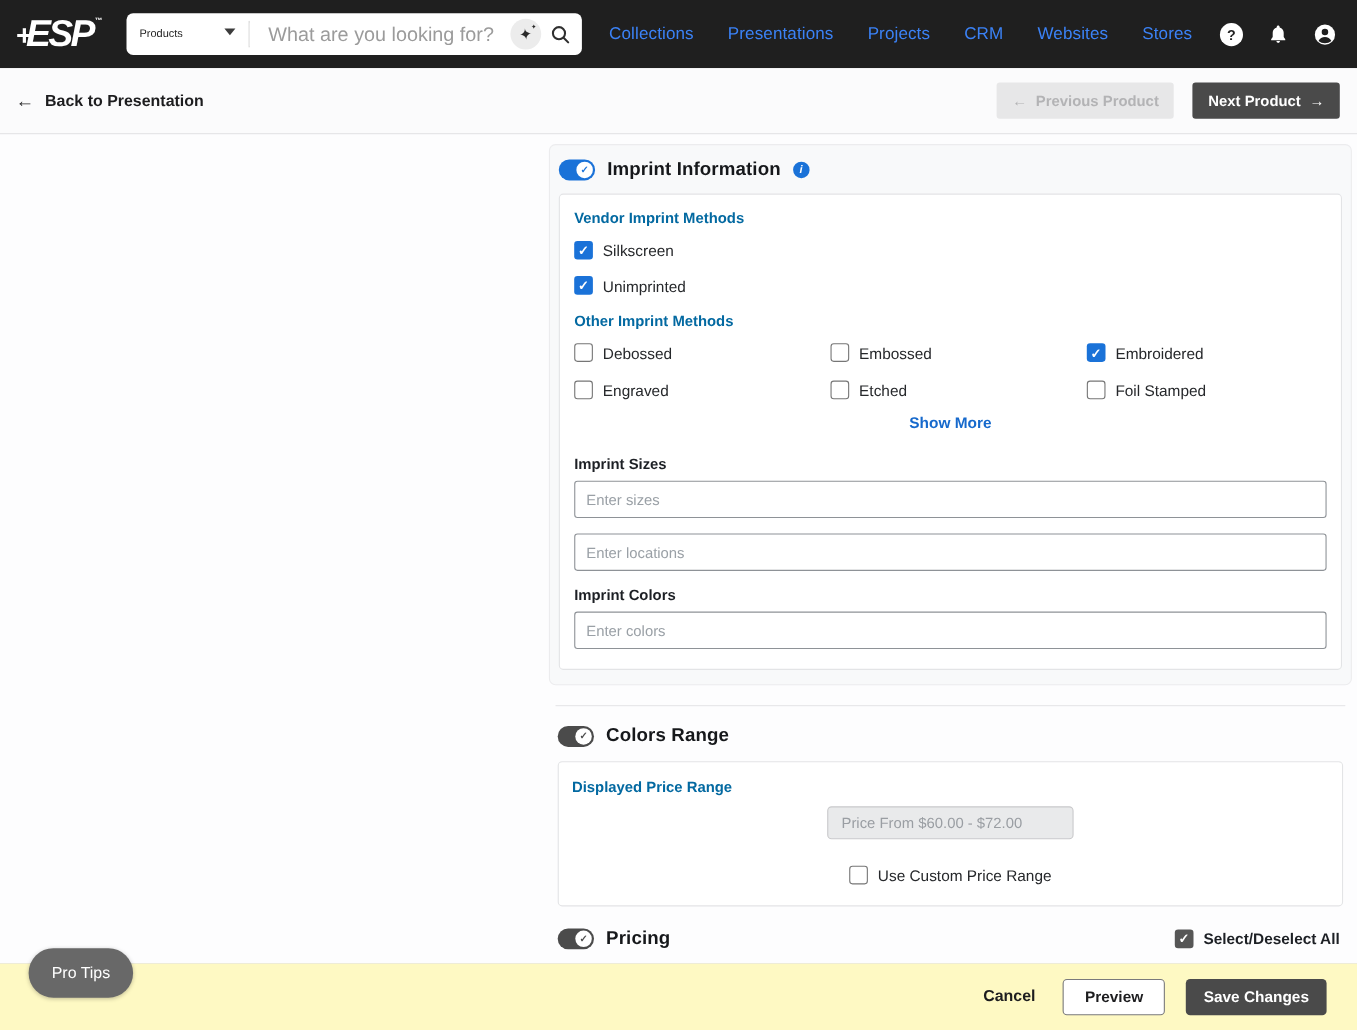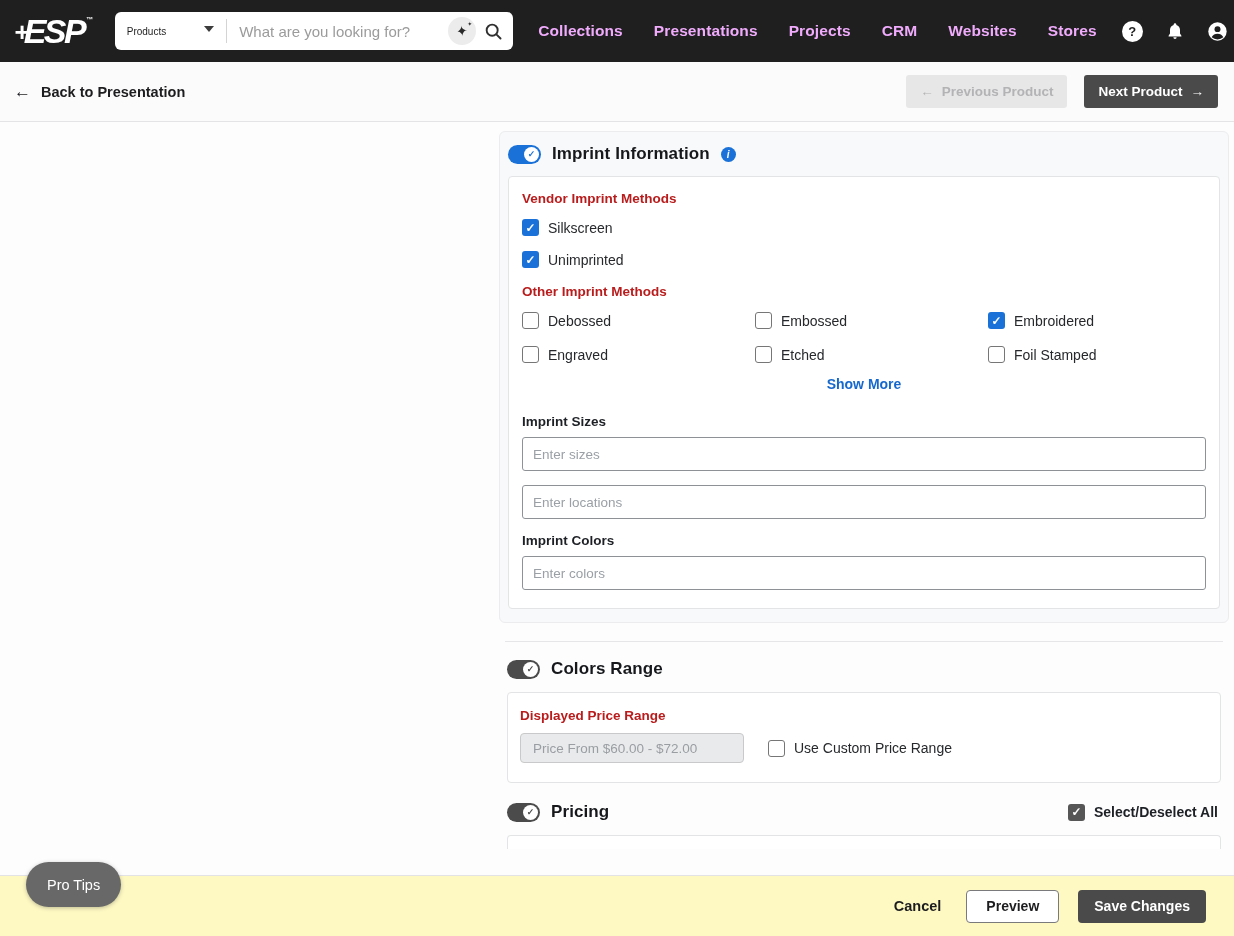--- a/index.html
+++ b/index.html
@@ -8,28 +8,28 @@
 
   
   .header { height:62px; background:#1f1f1f; display:flex; align-items:center; padding:0 18px 0 14px; }
   .logo { color:#fff; font-size:34px; font-weight:800; font-style:italic; letter-spacing:-2.5px; display:flex; align-items:flex-start; line-height:1; }
   .logo .plus { font-size:26px; margin-right:-3px; position:relative; top:5px; font-weight:800; }
   .logo .tm { font-size:7px; font-style:normal; position:relative; top:2px; left:2px; }
   .searchbar { margin-left:26px; width:414px; height:38px; background:#fff; border-radius:6px; display:flex; align-items:center; padding:0 10px 0 0; }
   .search-cat { display:flex; align-items:flex-start; gap:38px; padding:0 12px; font-size:10px; color:#1f1f1f; cursor:pointer; }
   .search-caret { width:0; height:0; border-left:5px solid transparent; border-right:5px solid transparent; border-top:6px solid #3c3c3c; }
   .search-divider { width:1px; height:24px; background:#d4d4d4; }
-  .search-input { flex:1; border:none; outline:none; font-size:15px; padding:0 10px 0 12px; font-family:"Liberation Sans", sans-serif; color:#333; min-width:0; }
+  .search-input { flex:1; border:none; outline:none; font-size:18px; padding:0 10px 0 12px; font-family:"Liberation Sans", sans-serif; color:#333; min-width:0;text-align:center; }
   .search-input::placeholder { color:#9b9b9b; }
   .sparkle-btn { width:28px; height:28px; border-radius:50%; background:#ececec; display:flex; align-items:center; justify-content:center; margin-right:8px; cursor:pointer; flex:none; position:relative; }
   .sparkle-btn .big { font-size:14px; color:#2a2a2a; transform:rotate(-8deg); line-height:1; }
   .sparkle-btn .small { position:absolute; top:3px; right:4px; font-size:6px; color:#2a2a2a; }
   .search-glass { flex:none; cursor:pointer; display:flex; }
   .topnav { display:flex; align-items:center; gap:31px; margin-left:25px; }
-  .topnav a { color:#f0abfc; font-size:15.5px; font-weight:700; text-decoration:none; letter-spacing:.1px; cursor:pointer; }
+  .topnav a { color:#3b82f6; font-size:15.5px; font-weight:400; text-decoration:none; letter-spacing:.1px; cursor:pointer; }
   .top-icons { display:flex; align-items:center; gap:22px; margin-left:25px; }
   .help-icon { width:21px; height:21px; border-radius:50%; background:#fff; color:#1f1f1f; font-size:13px; font-weight:800; display:flex; align-items:center; justify-content:center; cursor:pointer; }
   .icon-btn { cursor:pointer; display:flex; }
 
   
   .toolbar { height:60px; background:#fbfbfc; border-bottom:1px solid #e4e4e6; display:flex; align-items:center; justify-content:space-between; padding:0 16px 0 14px; }
   .back-link { display:flex; align-items:center; gap:10px; font-size:14.5px; font-weight:700; color:#1d1d1f; cursor:pointer; }
   .back-arrow { font-size:17px; font-weight:400; }
   .toolbar-btns { display:flex; align-items:center; gap:17px; }
   .btn { height:33px; border:none; border-radius:3px; font-family:"Liberation Sans", sans-serif; font-size:13.5px; font-weight:700; display:flex; align-items:center; gap:8px; padding:0 14px; cursor:pointer; }
@@ -45,21 +45,21 @@
   .sec-title { font-size:17px; font-weight:800; color:#16181b; letter-spacing:.1px; }
   .info-icon { width:15px; height:15px; border-radius:50%; background:#1a72d8; color:#fff; font-size:10px; font-weight:800; font-style:italic; display:flex; align-items:center; justify-content:center; cursor:pointer; }
 
   .toggle { width:33px; height:19px; border-radius:10px; position:relative; cursor:pointer; flex:none; }
   .toggle .knob { position:absolute; right:2px; top:2px; width:15px; height:15px; border-radius:50%; background:#fff; display:flex; align-items:center; justify-content:center; font-size:9px; font-weight:700; }
   .toggle.blue { background:#1a72d8; } .toggle.blue .knob { color:#1a72d8; }
   .toggle.dark { background:#4b4b4b; } .toggle.dark .knob { color:#4b4b4b; }
 
   .card { background:#fff; border:1px solid #e3e4e6; border-radius:4px; padding:14px 13px 16px 13px; margin-top:12px; }
 
-  .group-label { font-size:13.5px; font-weight:700; color:#b91c1c; margin-bottom:13px; }
+  .group-label { font-size:13.5px; font-weight:700; color:#0369a1; margin-bottom:13px; }
   .check-col { display:flex; flex-direction:column; gap:15px; margin-bottom:16px; }
   .check-grid { display:grid; grid-template-columns:233px 233px 1fr; row-gap:17px; margin-bottom:13px; }
   .check-item { display:flex; align-items:center; gap:9px; font-size:14px; color:#26282b; cursor:pointer; }
   .cb { width:17px; height:17px; border-radius:3px; flex:none; display:flex; align-items:center; justify-content:center; font-size:12px; font-weight:700; }
   .cb-off { border:1.5px solid #767676; background:#fff; color:transparent; }
   .cb-blue { background:#1a72d8; color:#fff; }
   .cb-dark { background:#565656; color:#fff; }
 
   .show-more { text-align:center; color:#1669cc; font-size:14px; font-weight:700; margin:10px 0 22px; cursor:pointer; }
 
@@ -67,21 +67,21 @@
   .field:last-child { margin-bottom:2px; }
   .field-label { font-size:13.5px; font-weight:700; margin-bottom:8px; }
   .field input { width:100%; height:29px; border:1px solid #8e9297; border-radius:3px; padding:16px 10px; font-size:13.5px; font-family:"Liberation Sans", sans-serif; color:#333; outline:none; }
   .field input::placeholder { color:#9aa0a6; }
 
   .divider { border:none; border-top:1px solid #e6e6e8; margin:18px 6px 17px 6px; }
 
   .plain-header { display:flex; align-items:center; gap:11px; padding:0 0 0 8px; }
   .pr-card { margin:13px 8px 0 8px; background:#fff; border:1px solid #e3e4e6; border-radius:4px; padding:15px 12px 19px 12px; }
   .pr-desc { font-size:13px; color:#2b2e32; margin-bottom:17px; }
-  .pr-row { display:flex; align-items:center; gap:24px; }
+  .pr-row { display:flex; align-items:center; gap:24px;flex-direction:column; }
   .pr-input { width:224px; height:30px; background:#e9eaeb; border:1px solid #c9c9cb; border-radius:4px; color:#9a9ea3; font-size:13.5px; display:flex; align-items:center; padding:0 12px; }
 
   .pricing-header { margin-top:19px; display:flex; align-items:center; justify-content:space-between; padding:0 11px 0 8px; }
   .pricing-left { display:flex; align-items:center; gap:11px; }
   .select-all { display:flex; align-items:center; gap:9px; font-size:14px; font-weight:700; color:#1d2025; cursor:pointer; }
   .pricing-card { margin:13px 8px 0 8px; height:14px; background:#fff; border:1px solid #e3e4e6; border-bottom:none; border-radius:4px 4px 0 0; }
 
   
   .footer { position:fixed; left:0; right:0; bottom:0; height:61px; background:#fef9c3; border-top:1px solid #e3e3e5; display:flex; align-items:center; justify-content:flex-end; gap:19px; padding-right:28px; z-index:5; }
   .cancel-btn { background:none; border:none; font-family:"Liberation Sans", sans-serif; font-size:14.5px; font-weight:700; color:#1d1d1f; cursor:pointer; margin-right:6px; }

